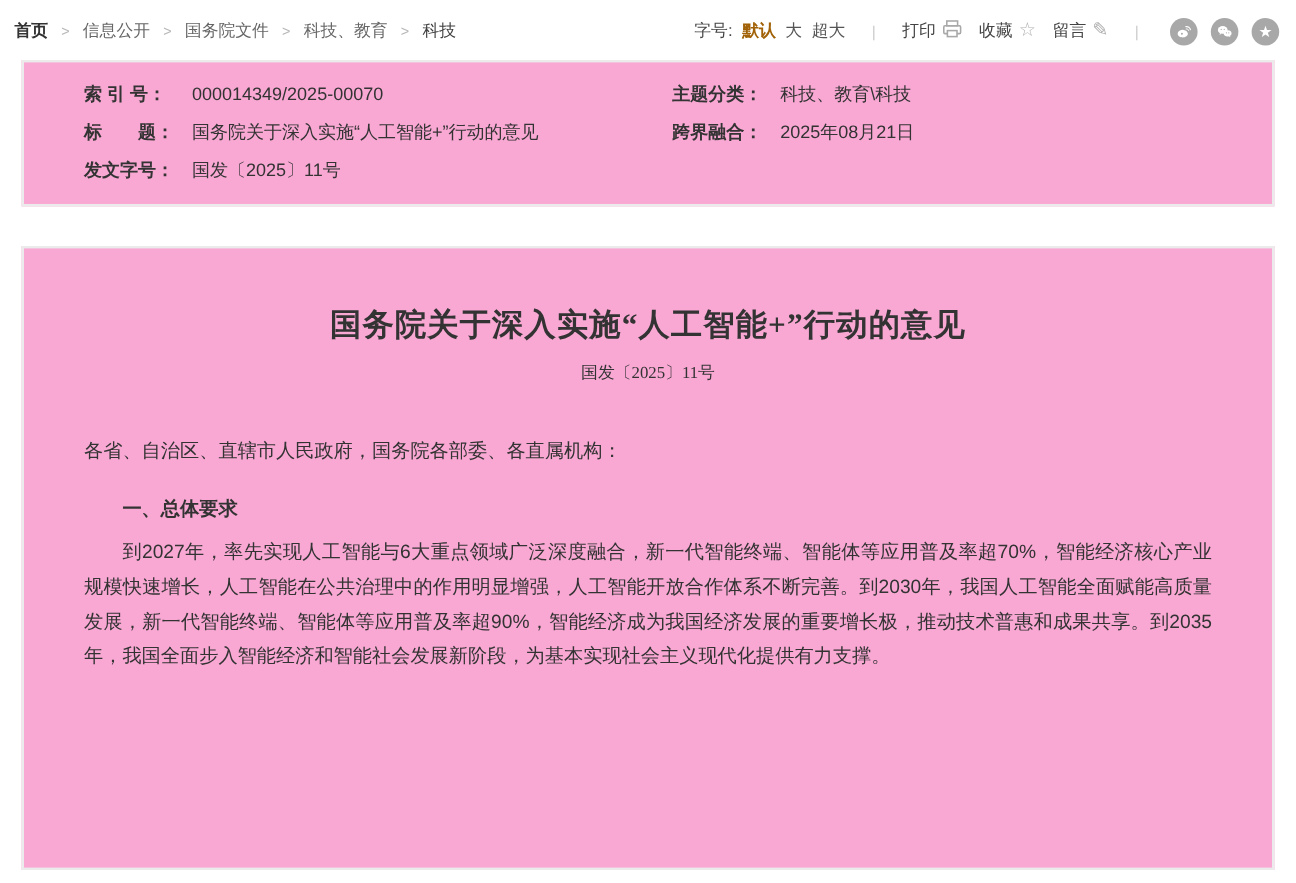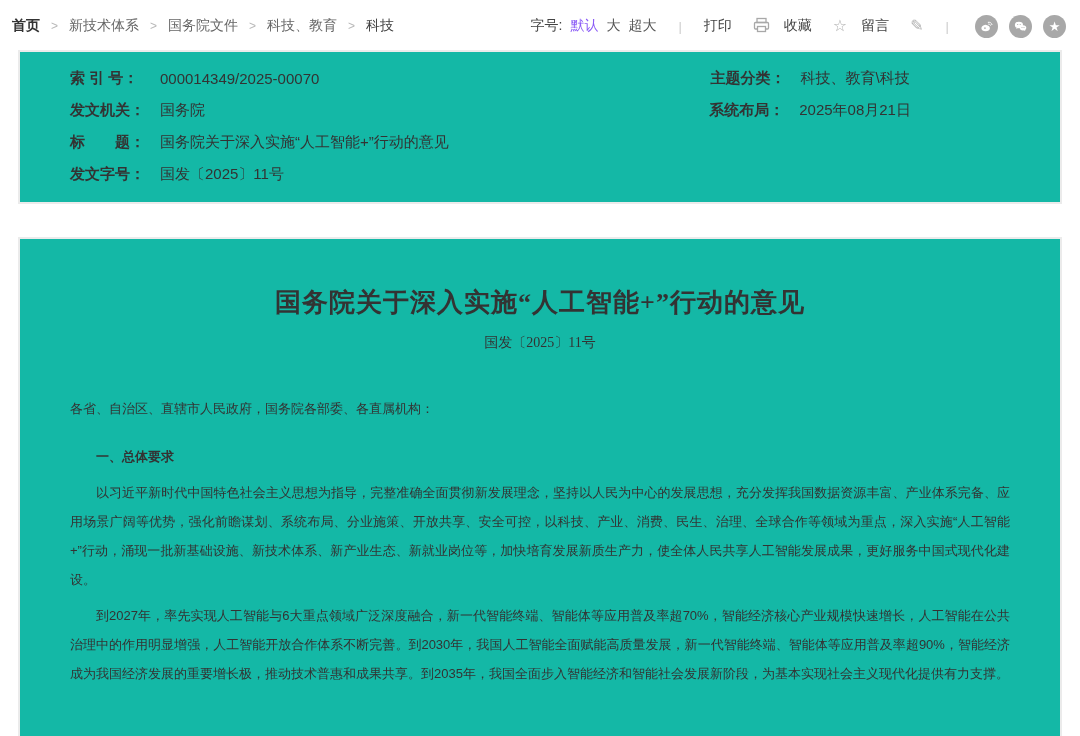--- a/index.html
+++ b/index.html
@@ -11,54 +11,54 @@
   .breadcrumb { display: flex; align-items: center; gap: 11px; font-size: 14px; color: #666; }
   .crumb { cursor: pointer; }
   .crumb.first { color: #333; font-weight: bold; }
   .crumb-sep { color: #b8b8b8; font-size: 12px; }
   .crumb.last { color: #404040; }
 
   .tools { display: flex; align-items: center; gap: 14px; font-size: 14px; color: #555; }
   .fontsize { display: flex; align-items: center; gap: 8px; }
   .fs-label { color: #444; }
   .fs-opt { color: #555; cursor: pointer; }
-  .fs-opt.active { color: #8b5cf6; font-weight: normal; }
+  .fs-opt.active { color: #a16207; font-weight: bold; }
   .tool-divider { color: #ccc; padding: 0 8px; font-size: 13px; }
-  .tool-item { display: flex; align-items: center; gap: 21px; color: #444; cursor: pointer; }
+  .tool-item { display: flex; align-items: center; gap: 5px; color: #444; cursor: pointer; }
   .glyph-icon { color: #b0b0b0; font-size: 16px; line-height: 1; }
   .share { display: flex; align-items: center; gap: 11px; margin-left: 4px; }
   .share-circle { width: 23px; height: 23px; border-radius: 50%; background: #a8a8a8; display: flex; align-items: center; justify-content: center; cursor: pointer; }
   .share-circle svg { display: block; }
   .qzone-star { color: #fff; font-size: 13px; line-height: 1; }
 
   
-  .card { margin: 0 18px; border: 2px solid #ebebeb; background: #14b8a6; }
+  .card { margin: 0 18px; border: 2px solid #ebebeb; background: #f9a8d4; }
   .meta-card { margin-top: 10px; padding: 10px 0 12px; display: flex; }
   .meta-col { display: flex; flex-direction: column; }
   .meta-col.left  { width: 50.5%; padding-left: 50px; }
-  .meta-col.right { width: 49.5%; padding-left: 15px; align-items: center; }
+  .meta-col.right { width: 49.5%; padding-left: 15px; }
   .meta-row { height: 32px; display: flex; align-items: center; font-size: 15px; }
   .meta-label { font-weight: bold; color: #333; min-width: 90px; white-space: pre; }
   .meta-value { color: #333; white-space: nowrap; }
 
   .doc-card { margin-top: 33px; padding: 46px 50px 30px; min-height: 520px; }
   .doc-title { text-align: center; font-family: "Liberation Serif", "DejaVu Serif", serif; font-weight: bold; font-size: 26px; color: #333; letter-spacing: 1px; margin-bottom: 14px; }
   .doc-number { text-align: center; font-family: "Liberation Serif", "DejaVu Serif", serif; font-size: 14px; color: #333; margin-bottom: 42px; }
-  .doc-body p { font-size: 13px; line-height: 29px; text-align: justify; margin: 7px 0; }
+  .doc-body p { font-size: 16px; line-height: 29px; text-align: justify; margin: 7px 0; }
   .doc-body .indent { text-indent: 2em; }
   .doc-body .sec-heading { font-weight: bold; text-indent: 2em; margin-top: 19px; }
 </style>
 </head>
 <body>
 
 <div class="topbar">
   <div class="breadcrumb">
     <span class="crumb first">首页</span>
     <span class="crumb-sep">&gt;</span>
-    <span class="crumb">新技术体系</span>
+    <span class="crumb">信息公开</span>
     <span class="crumb-sep">&gt;</span>
     <span class="crumb">国务院文件</span>
     <span class="crumb-sep">&gt;</span>
     <span class="crumb">科技、教育</span>
     <span class="crumb-sep">&gt;</span>
     <span class="crumb last">科技</span>
   </div>
 
   <div class="tools">
     <div class="fontsize">
@@ -123,50 +123,45 @@
   </div>
 </div>
 
 <div class="card meta-card">
   <div class="meta-col left">
     <div class="meta-row">
       <span class="meta-label">索 引 号：</span>
       <span class="meta-value">000014349/2025-00070</span>
     </div>
     <div class="meta-row">
-      <span class="meta-label">发文机关：</span>
-      <span class="meta-value">国务院</span>
-    </div>
-    <div class="meta-row">
       <span class="meta-label">标　　题：</span>
       <span class="meta-value">国务院关于深入实施“人工智能+”行动的意见</span>
     </div>
     <div class="meta-row">
       <span class="meta-label">发文字号：</span>
       <span class="meta-value">国发〔2025〕11号</span>
     </div>
   </div>
   <div class="meta-col right">
     <div class="meta-row">
       <span class="meta-label">主题分类：</span>
       <span class="meta-value">科技、教育\科技</span>
     </div>
     <div class="meta-row">
-      <span class="meta-label">系统布局：</span>
+      <span class="meta-label">跨界融合：</span>
       <span class="meta-value">2025年08月21日</span>
     </div>
     <div class="meta-row">
       <span class="meta-label"></span>
       <span class="meta-value"></span>
     </div>
   </div>
 </div>
 
 <div class="card doc-card">
   <h1 class="doc-title">国务院关于深入实施“人工智能+”行动的意见</h1>
   <div class="doc-number">国发〔2025〕11号</div>
   <div class="doc-body">
     <p>各省、自治区、直辖市人民政府，国务院各部委、各直属机构：</p>
     <p class="sec-heading">一、总体要求</p>
-    <p class="indent">以习近平新时代中国特色社会主义思想为指导，完整准确全面贯彻新发展理念，坚持以人民为中心的发展思想，充分发挥我国数据资源丰富、产业体系完备、应用场景广阔等优势，强化前瞻谋划、系统布局、分业施策、开放共享、安全可控，以科技、产业、消费、民生、治理、全球合作等领域为重点，深入实施“人工智能+”行动，涌现一批新基础设施、新技术体系、新产业生态、新就业岗位等，加快培育发展新质生产力，使全体人民共享人工智能发展成果，更好服务中国式现代化建设。</p>
     <p class="indent">到2027年，率先实现人工智能与6大重点领域广泛深度融合，新一代智能终端、智能体等应用普及率超70%，智能经济核心产业规模快速增长，人工智能在公共治理中的作用明显增强，人工智能开放合作体系不断完善。到2030年，我国人工智能全面赋能高质量发展，新一代智能终端、智能体等应用普及率超90%，智能经济成为我国经济发展的重要增长极，推动技术普惠和成果共享。到2035年，我国全面步入智能经济和智能社会发展新阶段，为基本实现社会主义现代化提供有力支撑。</p>
   </div>
 </div>
 
 </body></html>

